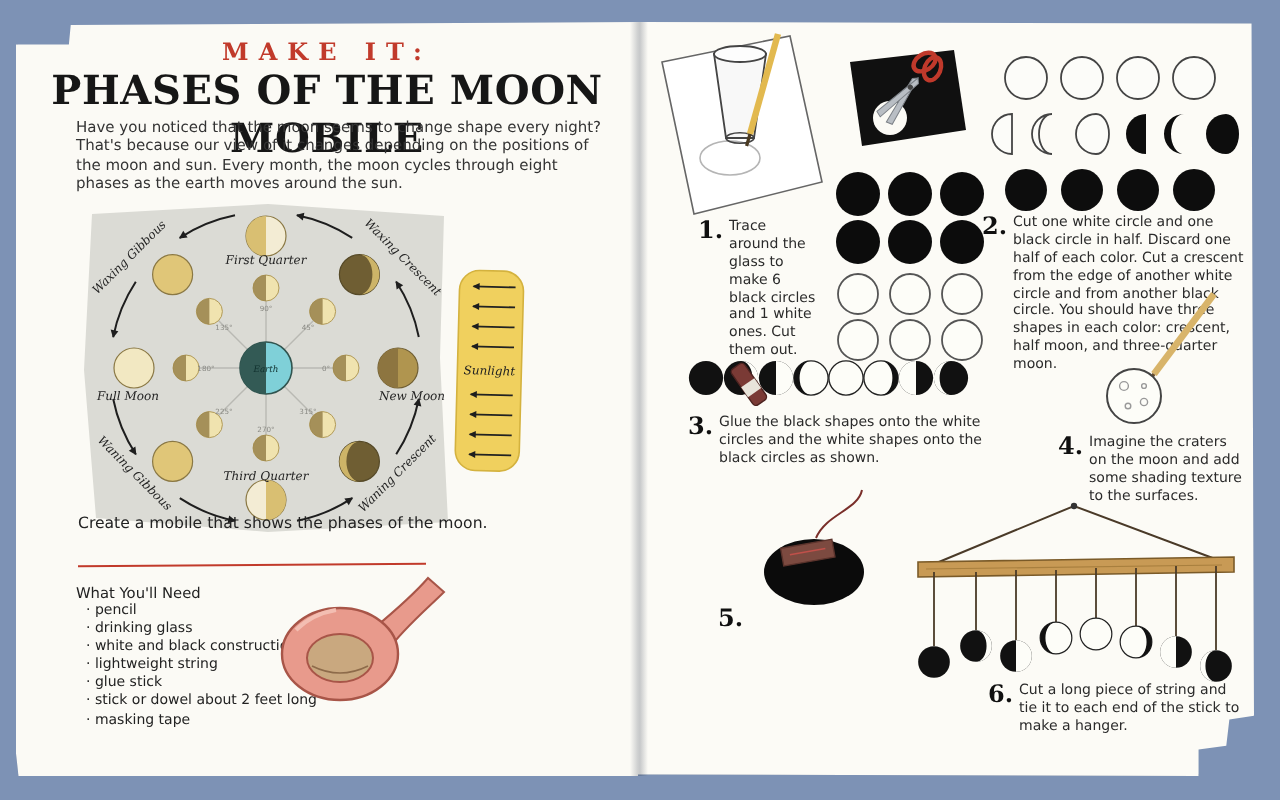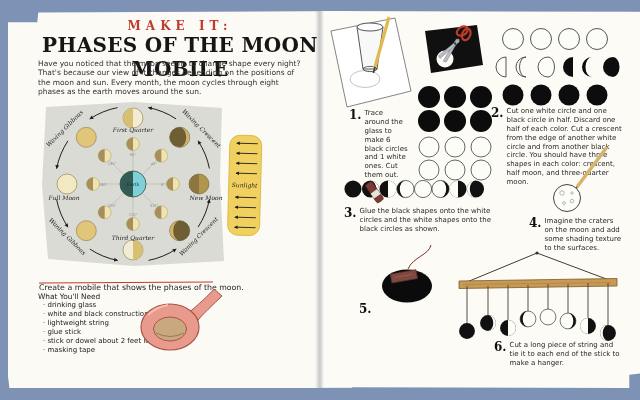--- a/index.html
+++ b/index.html
@@ -1,33 +1,33 @@
 <!DOCTYPE html>
 <html><head>
 <meta charset="utf-8">
 <style>
   html,body{margin:0;padding:0;background:#7d92b5;}
   .stage{position:relative;width:640px;height:400px;background:#7d92b5;overflow:hidden;
          font-family:"DejaVu Sans",sans-serif;color:#222;}
   .page{position:absolute;top:11px;height:377px;background:#fbfaf5;
-        box-shadow:0 3px 7px rgba(25,35,60,.4);padding-left:33px;}
+        box-shadow:0 3px 7px rgba(25,35,60,.4);}
   .page.left{left:8px;width:311px;
         clip-path:polygon(0 3%,8.5% 3%,8.8% .4%,100% 0,100% 100%,.4% 100%,0 97%);}
   .page.right{left:319px;width:308px;background:#fcfbf6;
         clip-path:polygon(0 0,99.6% .2%,100% 92%,96% 92.5%,95.5% 96%,91% 96.5%,91% 100%,0 99.8%);}
   .gutter{position:absolute;left:315px;top:11px;width:9px;height:377px;z-index:5;
         background:linear-gradient(90deg,rgba(40,50,70,0) 0%,rgba(40,50,70,.22) 45%,rgba(40,50,70,.25) 55%,rgba(40,50,70,0) 100%);}
   .kicker{position:absolute;left:0;right:0;top:8px;text-align:center;
         font-family:"DejaVu Serif",serif;font-weight:bold;font-size:12px;
         letter-spacing:5px;color:#c13a2b;}
   .title{position:absolute;left:0;right:0;top:22px;text-align:center;
         font-family:"DejaVu Serif",serif;font-weight:bold;font-size:20px;
         letter-spacing:.3px;color:#161616;}
   .intro{position:absolute;left:30px;top:48px;width:268px;font-size:7.5px;line-height:1.25;color:#333;}
-  .goal{position:absolute;left:31px;top:272px;font-size:7.8px;color:#222;}
+  .goal{position:absolute;left:31px;top:246px;font-size:7.8px;color:#222;}
   .goal-line{position:absolute;left:31px;top:271px;width:174px;border-top:1.7px solid #c13a2b;
         transform:rotate(-.4deg);}
   .mat-title{position:absolute;left:30px;top:281px;font-size:7.4px;color:#222;text-align:center;}
   .materials{position:absolute;left:35px;top:290px;font-size:7px;line-height:1.3;color:#222;}
   .materials div::before{content:"· ";}
   .step{position:absolute;display:flex;gap:3px;font-size:7px;line-height:1.27;color:#2a2a2a;}
   .step-num{font-family:"DejaVu Serif",serif;font-weight:bold;font-size:12px;line-height:1;color:#101010;}
   svg{position:absolute;overflow:visible;}
   .scriptlbl{font-family:"DejaVu Serif",serif;font-style:italic;}
 </style>
@@ -212,20 +212,21 @@
           <line x1="28" y1="92" x2="7" y2="92" marker-end="url(#arrow)"></line>
         </g>
         <text x="16" y="52" class="scriptlbl" font-size="6" fill="#222" text-anchor="middle">Sunlight</text>
       </g>
     </svg>
 
     <div class="goal">Create a mobile that shows the phases of the moon.</div>
     <div class="goal-line"></div>
     <div class="mat-title">What You'll Need</div>
     <div class="materials">
+      <div>pencil</div>
       <div>drinking glass</div>
       <div>white and black construction paper</div>
       <div>lightweight string</div>
       <div>glue stick</div>
       <div>stick or dowel about 2 feet long</div>
       <div>masking tape</div>
     </div>
 
     <svg width="92" height="74" viewBox="0 0 92 74" style="left:128px;top:272px">
       <path d="M50,32 C62,22 72,13 78,6 L86,13 C78,21 66,31 58,42 Z" fill="#e89a8c" stroke="#a85548" stroke-width="1"></path>

